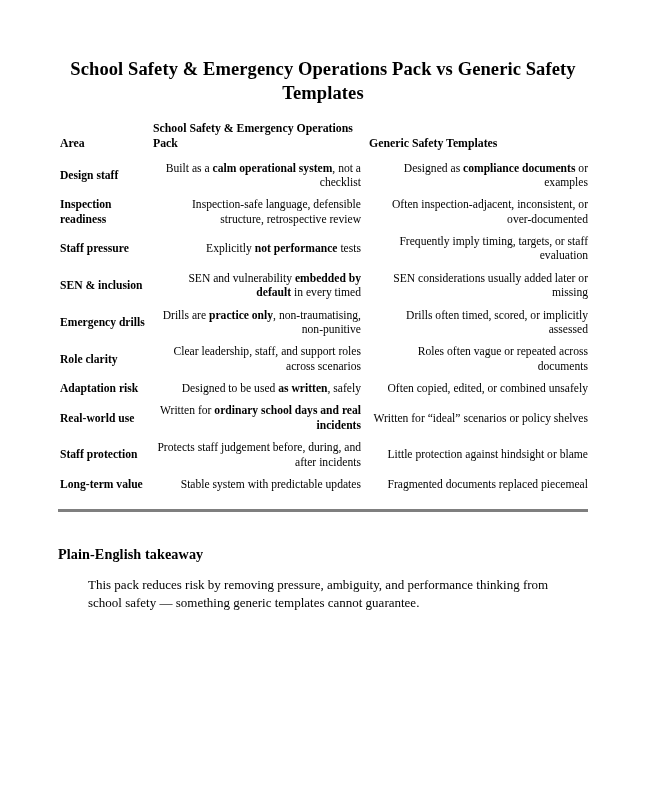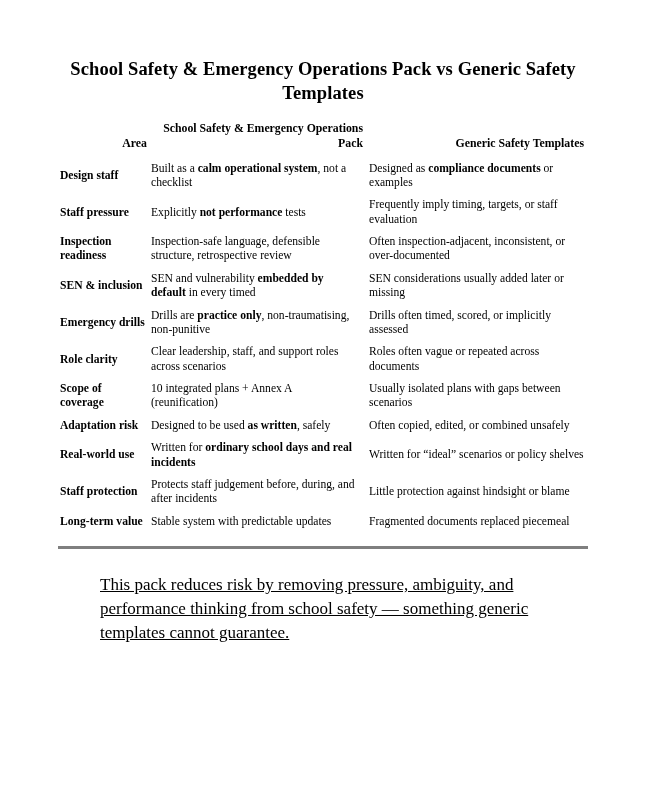--- a/index.html
+++ b/index.html
@@ -47,37 +47,37 @@
     font-size: 11.6px;
     line-height: 1.24;
     table-layout: fixed;
   }
   .cmp-table col.c1 { width: 93px; }
   .cmp-table col.c2 { width: 216px; }
   .cmp-table col.c3 { width: 221px; }
 
   .cmp-table thead th {
     font-weight: bold;
-    text-align: right;
+    text-align: left;
     vertical-align: bottom;
     padding: 2px 4px 7px 2px;
     font-size: 11.8px;
     line-height: 1.24;
   }
   .cmp-table thead th.h1 { padding-bottom: 7px; }
 
   .cmp-table tbody th {
     font-weight: bold;
     text-align: left;
     vertical-align: middle;
     padding: 4px 5px 4px 2px;
     white-space: normal;
   }
   .cmp-table tbody td {
-    text-align: left;
+    text-align: right;
     vertical-align: middle;
     padding: 4px 6px 4px 0;
   }
   .cmp-table tbody td.col3 {
     padding-left: 2px;
     padding-right: 0;
     margin-top: 17px;
   }
 
   
@@ -91,27 +91,26 @@
   
   .takeaway-heading {
     margin: 0;
     padding-top: 33px;
     font-size: 14.2px;
     font-weight: bold;
     line-height: 1.3;
     letter-spacing: 0.1px;
   }
   .takeaway-body {
-    margin: 12px;
+    margin: 0;
     padding-top: 12px;
     padding-left: 30px;
     padding-right: 26px;
-    font-size: 17px;
+    font-size: 13px;
     line-height: 1.42;
-    text-decoration: underline;
   }
 </style>
 </head>
 <body>
 
 <div class="page">
   <div class="content">
 
     <h1 class="doc-title">School Safety &amp; Emergency Operations Pack vs Generic Safety Templates</h1>
 
@@ -128,48 +127,43 @@
           <th class="h3">Generic Safety Templates</th>
         </tr>
       </thead>
       <tbody id="table-body">
           <tr>
             <th>Design staff</th>
             <td><span>Built as a </span><b>calm operational system</b><span>, not a checklist</span></td>
             <td class="col3"><span>Designed as </span><b>compliance documents</b><span> or examples</span></td>
           </tr>
           <tr>
+            <th>Inspection readiness</th>
+            <td><span>Inspection-safe language, defensible structure, retrospective review</span><b></b><span></span></td>
+            <td class="col3"><span>Often inspection-adjacent, inconsistent, or over-documented</span><b></b><span></span></td>
+          </tr>
+          <tr>
             <th>Staff pressure</th>
             <td><span>Explicitly </span><b>not performance</b><span> tests</span></td>
             <td class="col3"><span>Frequently imply timing, targets, or staff evaluation</span><b></b><span></span></td>
-          </tr>
-          <tr>
-            <th>Inspection readiness</th>
-            <td><span>Inspection-safe language, defensible structure, retrospective review</span><b></b><span></span></td>
-            <td class="col3"><span>Often inspection-adjacent, inconsistent, or over-documented</span><b></b><span></span></td>
           </tr>
           <tr>
             <th>SEN &amp; inclusion</th>
             <td><span>SEN and vulnerability </span><b>embedded by default</b><span> in every timed</span></td>
             <td class="col3"><span>SEN considerations usually added later or missing</span><b></b><span></span></td>
           </tr>
           <tr>
             <th>Emergency drills</th>
             <td><span>Drills are </span><b>practice only</b><span>, non-traumatising, non-punitive</span></td>
             <td class="col3"><span>Drills often timed, scored, or implicitly assessed</span><b></b><span></span></td>
           </tr>
           <tr>
             <th>Role clarity</th>
             <td><span>Clear leadership, staff, and support roles across scenarios</span><b></b><span></span></td>
             <td class="col3"><span>Roles often vague or repeated across documents</span><b></b><span></span></td>
-          </tr>
-          <tr>
-            <th>Scope of coverage</th>
-            <td><span>10 integrated plans + Annex A (reunification)</span><b></b><span></span></td>
-            <td class="col3"><span>Usually isolated plans with gaps between scenarios</span><b></b><span></span></td>
           </tr>
           <tr>
             <th>Adaptation risk</th>
             <td><span>Designed to be used </span><b>as written</b><span>, safely</span></td>
             <td class="col3"><span>Often copied, edited, or combined unsafely</span><b></b><span></span></td>
           </tr>
           <tr>
             <th>Real-world use</th>
             <td><span>Written for </span><b>ordinary school days and real incidents</b><span></span></td>
             <td class="col3"><span>Written for “ideal” scenarios or policy shelves</span><b></b><span></span></td>
@@ -182,17 +176,18 @@
           <tr>
             <th>Long-term value</th>
             <td><span>Stable system with predictable updates</span><b></b><span></span></td>
             <td class="col3"><span>Fragmented documents replaced piecemeal</span><b></b><span></span></td>
           </tr>
         </tbody>
     </table>
 
     <div class="divider"></div>
 
+    <h2 class="takeaway-heading">Plain-English takeaway</h2>
 
     <p class="takeaway-body">This pack reduces risk by removing pressure, ambiguity, and performance thinking from school safety — something generic templates cannot guarantee.</p>
 
   </div>
 </div>
 
 </body></html>

